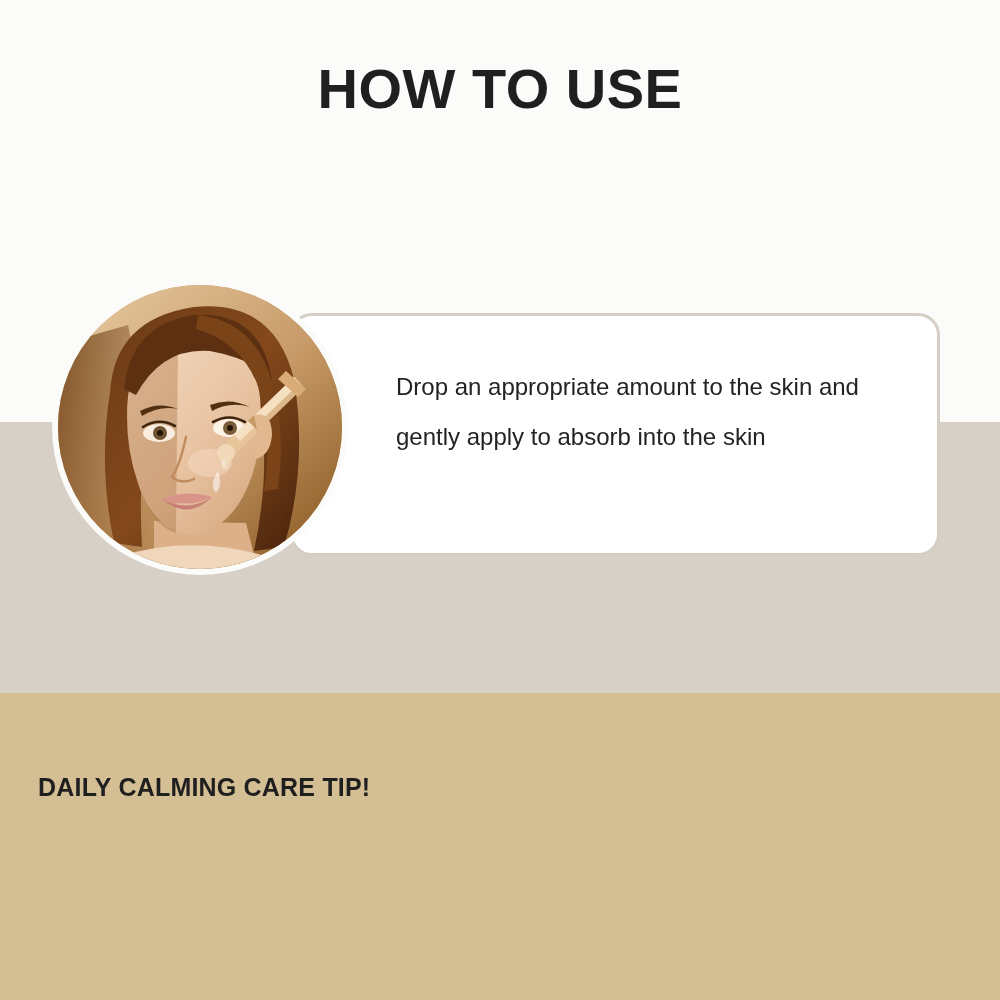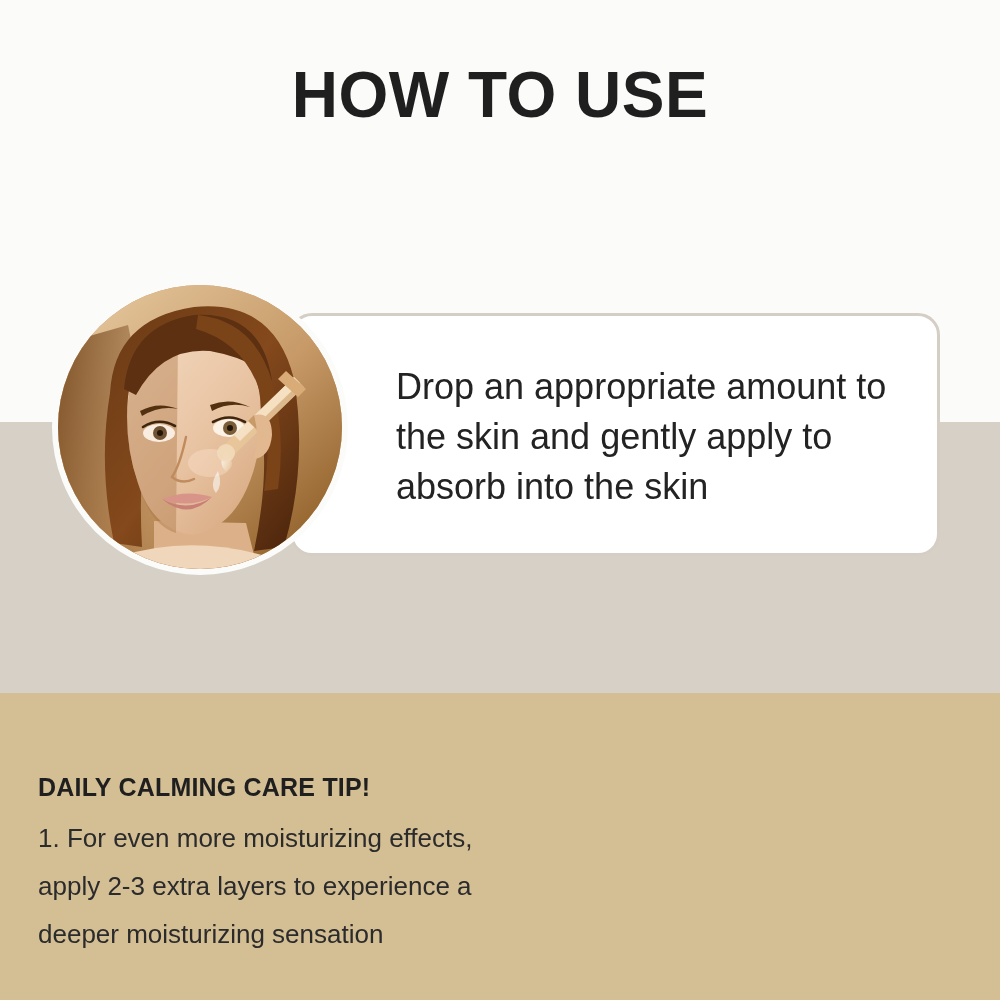--- a/index.html
+++ b/index.html
@@ -37,23 +37,23 @@
 
   
   .headings {
     position: absolute;
     left: 0; top: 0;
     width: 1000px;
     text-align: center;
     z-index: 6;
   }
   .title-main {
-    margin: 14px;
+    margin: 8px;
     padding-top: 52px;
-    font-size: 64px;
+    font-size: 56px;
     font-weight: 700;
     letter-spacing: 0.5px;
     color: #1f1f1f;
     line-height: 58px;
   }
   .title-sub {
     margin: 0;
     padding-top: 10px;
     font-size: 50px;
     font-weight: 700;
@@ -71,21 +71,21 @@
     background: #ffffff;
     border: 3px solid #d5cec4;
     border-radius: 22px;
     z-index: 3;
   }
   .bubble-text {
     position: absolute;
     left: 103px;
     top: 46px;
     width: 500px;
-    font-size: 36px;
+    font-size: 24px;
     line-height: 50px;
     color: #232323;
     font-weight: 400;
   }
 
   
   .photo-wrap {
     position: absolute;
     left: 52px; top: 279px;
     width: 296px; height: 296px;
@@ -226,14 +226,13 @@
         <ellipse cx="168" cy="168" rx="9" ry="9" fill="#f2dcbd" opacity="0.85"></ellipse>
       </g>
 
       <path d="M196 130 Q214 126 214 150 Q212 172 196 174 Q202 152 196 130 Z" fill="#e2b890"></path>
     </svg>
   </div>
 </div>
 
 <div class="tip-block">
   <div class="tip-heading">DAILY CALMING CARE TIP!</div>
-  <div class="tip-col tip-col-1">1. For even more moisturizing effects, apply 2-3 extra layers to experience a deeper moisturizing sensation</div>
 </div>
 
 </body></html>

